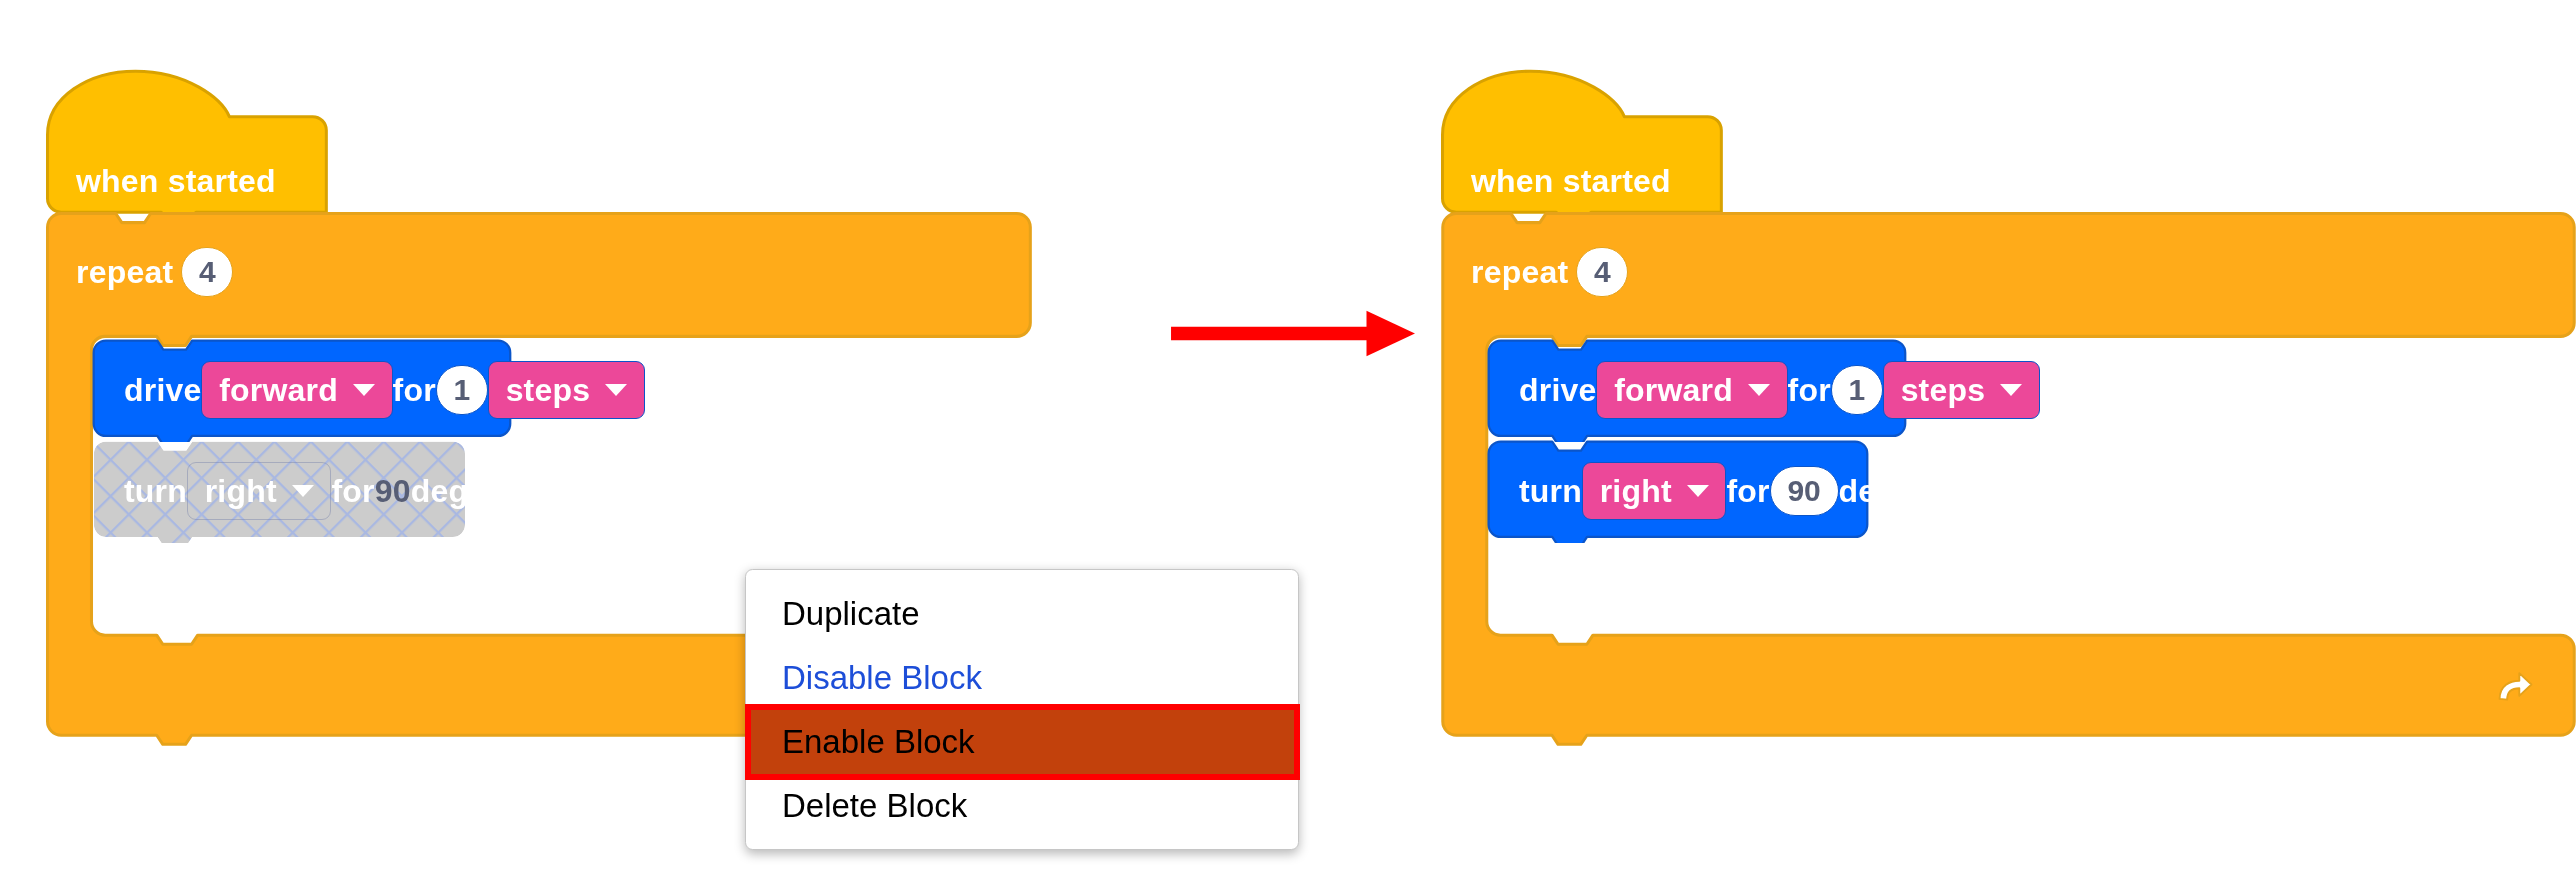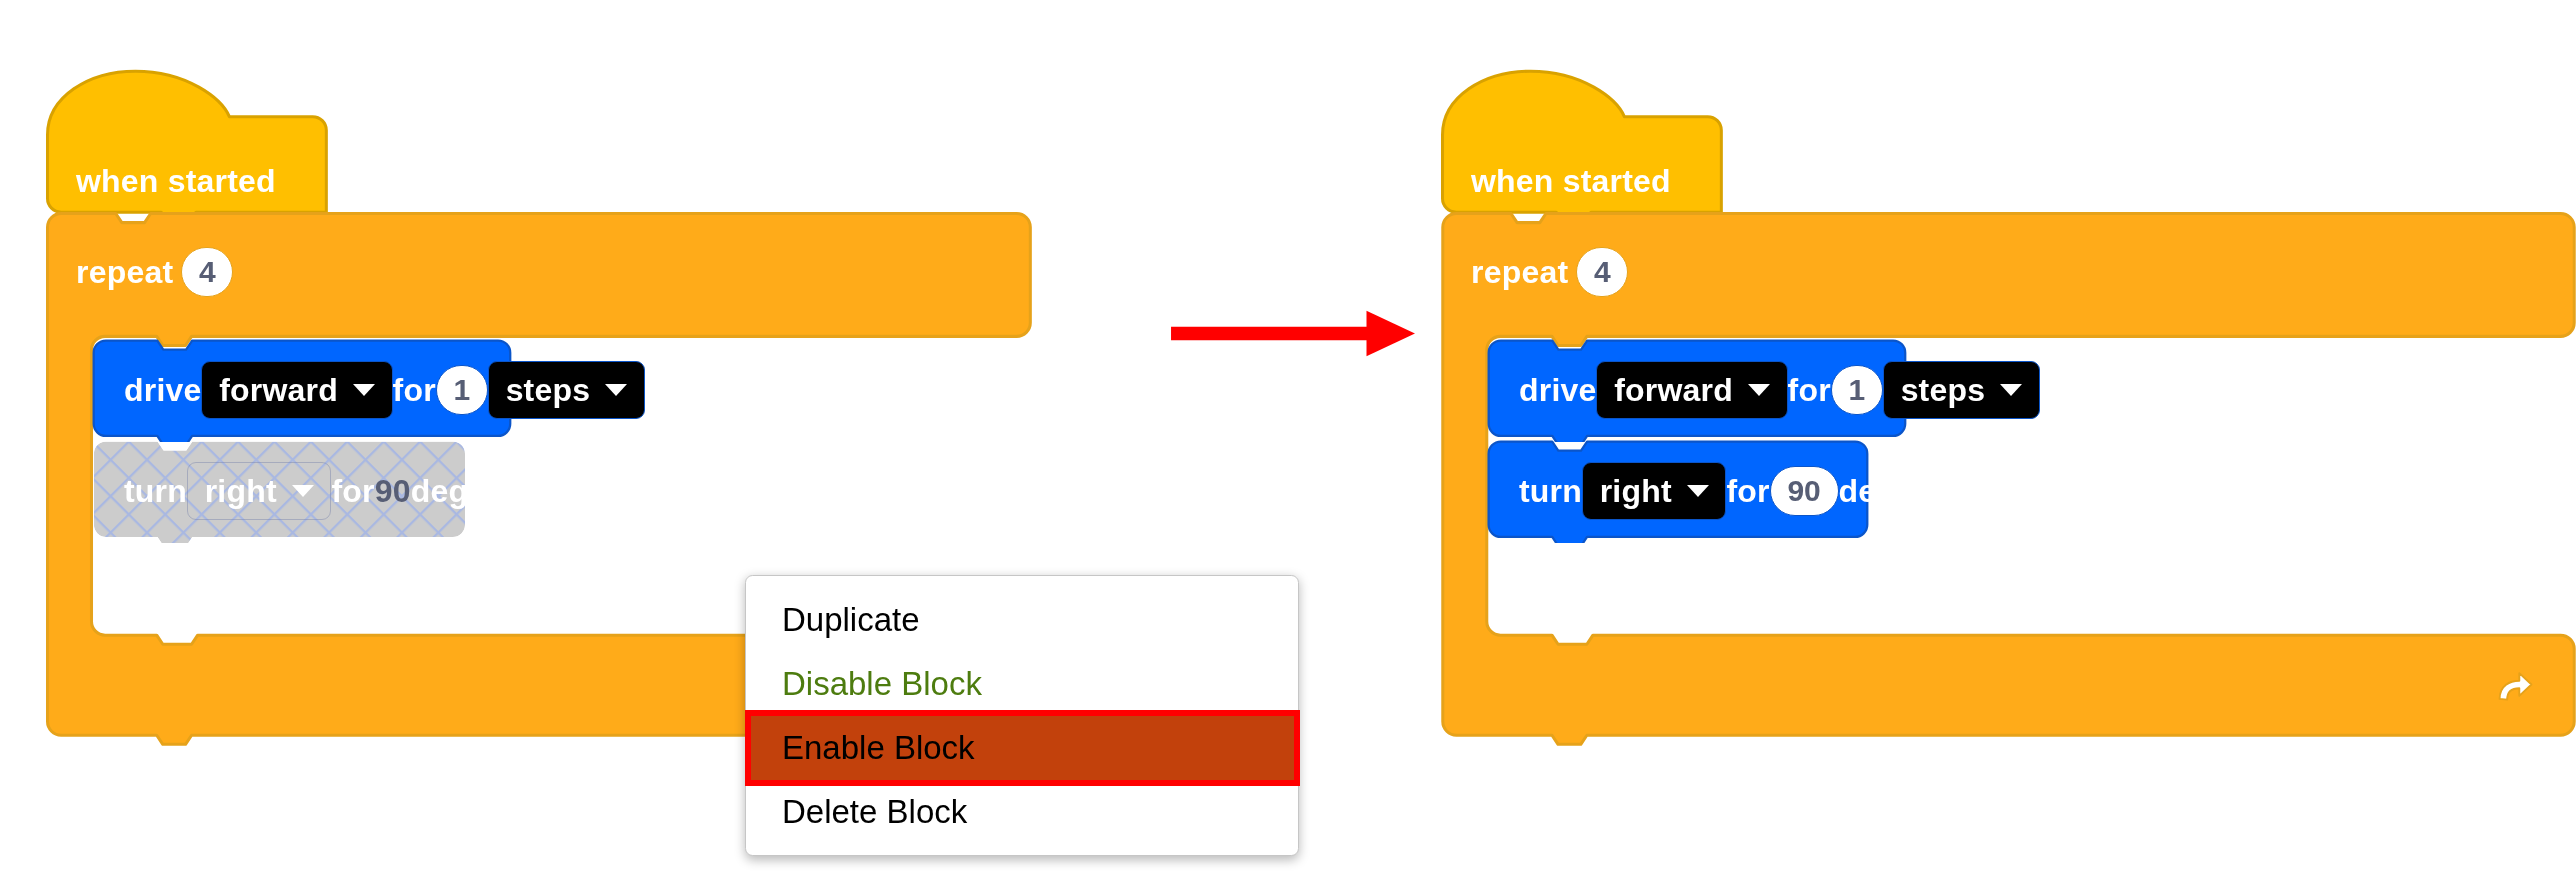--- a/index.html
+++ b/index.html
@@ -92,21 +92,21 @@
   .stack-row {
     position: absolute;
     left: 32px;
     top: 21px;
     height: 59px;
     display: flex;
     align-items: center;
   }
   
   .dd-field {
-    background: #000000;
+    background: #ec4899;
     border: 1.5px solid #0b55c9;
     border-radius: 9px;
     height: 58px;
     padding: 0 16.7px;
     display: flex;
     align-items: center;
     gap: 15px;
     box-sizing: border-box;
   }
   .dd-caret {
@@ -127,33 +127,32 @@
     position: absolute;
     left: 745px;
     top: 569px;
     width: 554px;
     background: #ffffff;
     border: 1.5px solid #c6c6c6;
     border-radius: 7.6px;
     box-shadow: 0 3.8px 10.6px rgba(0,0,0,.28);
     padding: 12px 0 10.6px 0;
     box-sizing: border-box;
-    margin-top: 6px;
   }
   .menu-item {
     height: 64px;
     display: flex;
     align-items: center;
     padding-left: 36px;
     font-size: 33px;
     color: #000000;
     box-sizing: border-box;
     white-space: nowrap;
   }
-  .menu-item.disabled { color: #4d7c0f; }
+  .menu-item.disabled { color: #1d4ed8; }
   .menu-item.highlight {
     background: #c2410c;
     position: relative;
   }
   .menu-item.highlight::after {
     content: "";
     position: absolute;
     left: -1.5px; right: -1.5px;
     top: -6px; bottom: -6px;
     border: 6.8px solid #ff0000;

